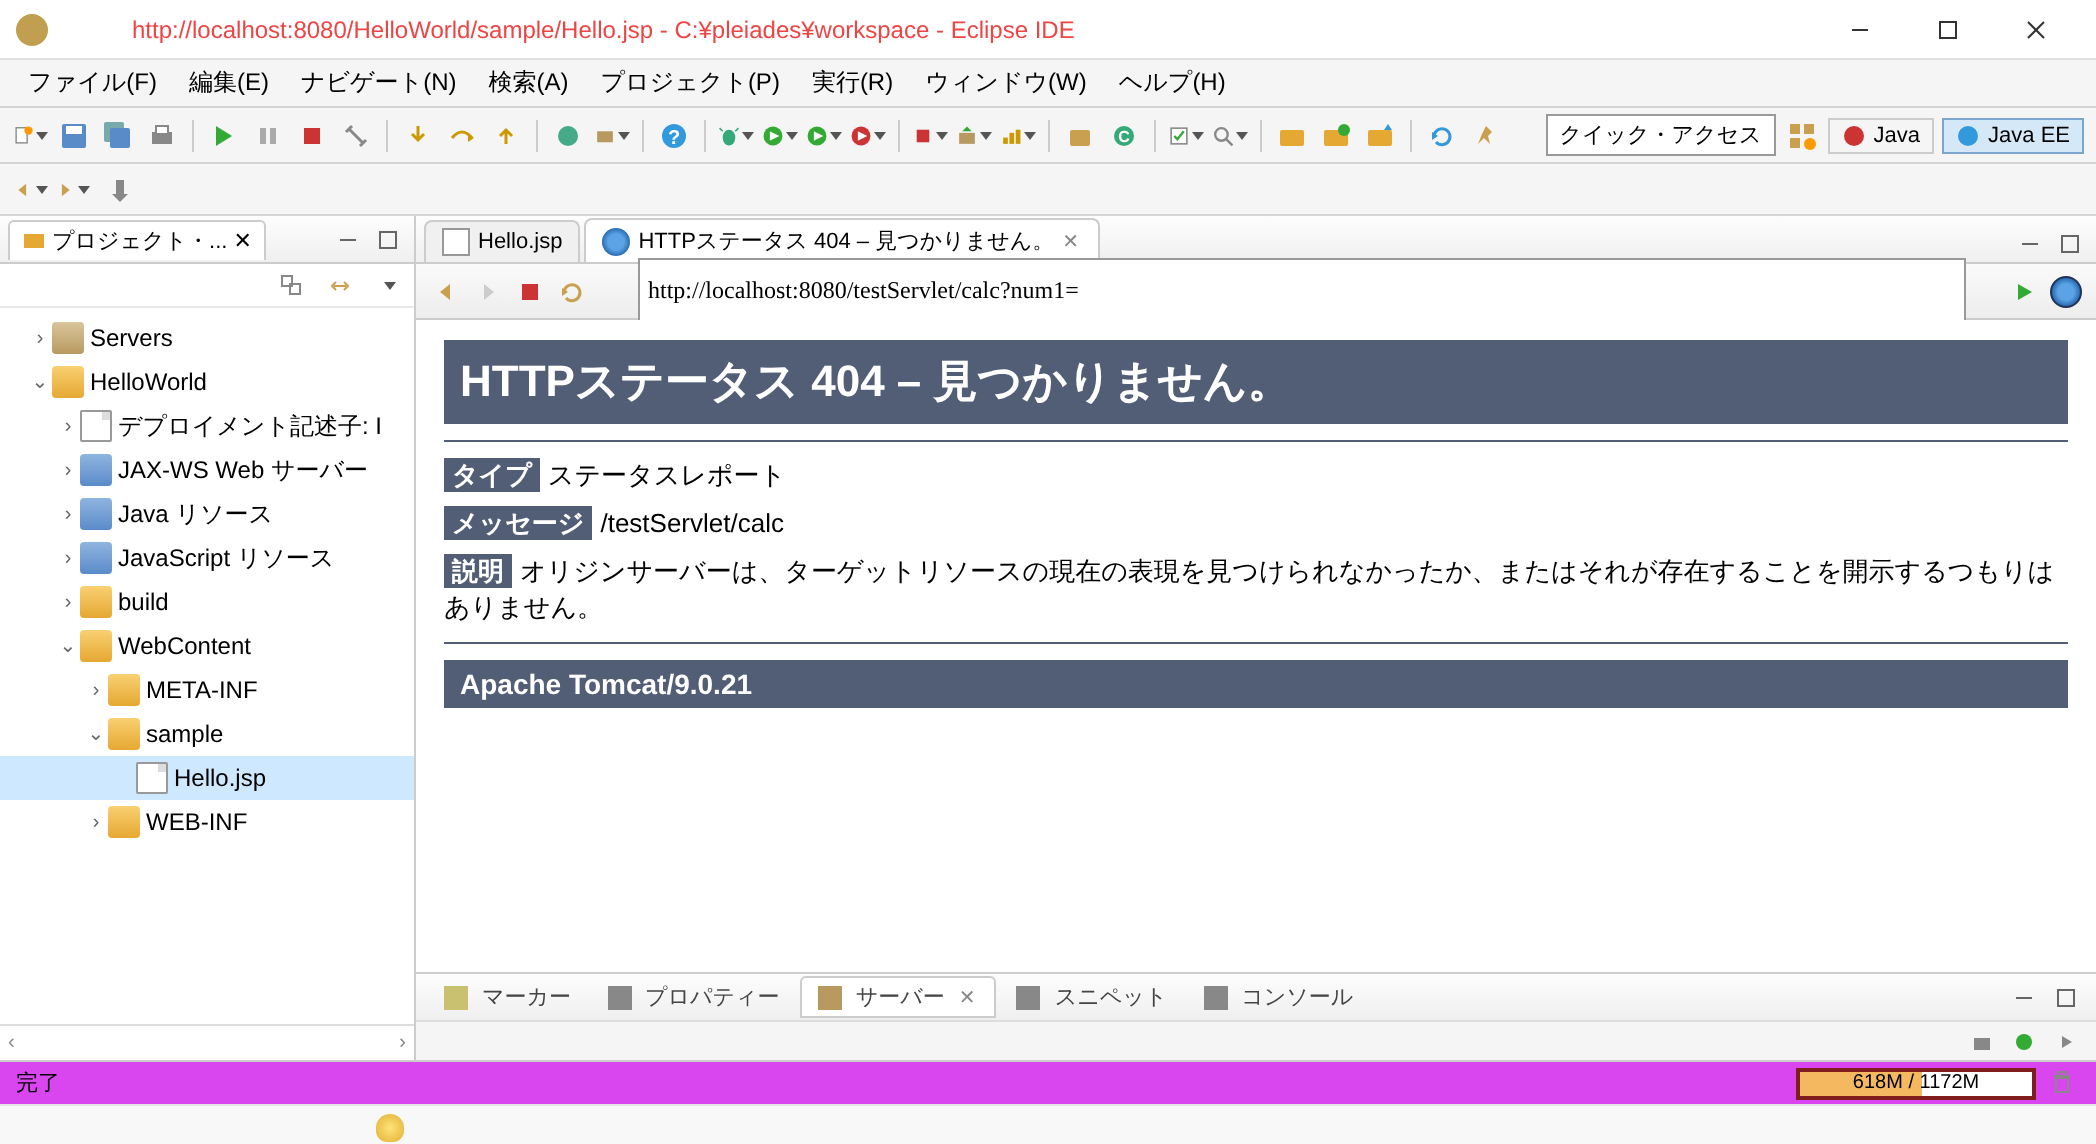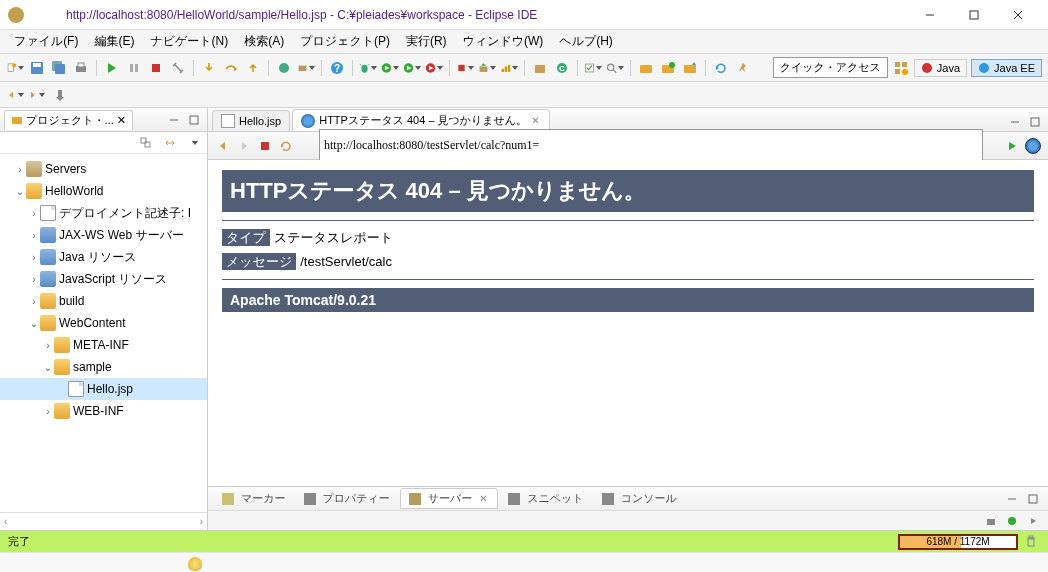--- a/index.html
+++ b/index.html
@@ -1,20 +1,20 @@
 <!DOCTYPE html>
 <html><head>
 <meta charset="utf-8">
 <style>
   * { box-sizing: border-box; margin: 0; padding: 0; }
   body { font-family: "Meiryo", "MS PGothic", sans-serif; font-size: 12px; background: #f0f0f0; overflow: hidden; width: 1048px; height: 572px; }
   
   .titlebar { height: 30px; background: #fff; display: flex; align-items: center; padding: 0 8px; border-bottom: 1px solid #e0e0e0; }
   .titlebar .icon { width: 16px; height: 16px; background: #c0a050; border-radius: 50%; margin-right: 6px; flex-shrink: 0; }
-  .titlebar .title { flex: 1; font-size: 12px; color: #4c1d95; white-space: nowrap; overflow: hidden; padding-left: 36px; }
+  .titlebar .title { flex: 1; font-size: 12px; color: #ef4444; white-space: nowrap; overflow: hidden; padding-left: 36px; }
   .winbtns { display: flex; gap: 0; }
   .winbtn { width: 44px; height: 28px; display: flex; align-items: center; justify-content: center; color: #333; }
   
   .menubar { height: 24px; background: #f5f5f5; display: flex; align-items: center; padding: 0 6px; border-bottom: 1px solid #d5d5d5; font-size: 12px; }
   .menubar span { padding: 2px 8px; cursor: default; }
   
   .toolbar { background: #f5f5f5; padding: 3px 6px; display: flex; align-items: center; gap: 4px; flex-wrap: wrap; border-bottom: 1px solid #d5d5d5; }
   .tbtn { width: 18px; height: 18px; display: flex; align-items: center; justify-content: center; }
   .tbtn .dd { width: 0; height: 0; border-left: 3px solid transparent; border-right: 3px solid transparent; border-top: 4px solid #555; margin-left: 1px; }
   .toolbar .sep { width: 1px; height: 16px; background: #ccc; margin: 0 2px; }
@@ -55,33 +55,33 @@
   .etab-btns { margin-left: auto; display: flex; gap: 2px; padding-right: 4px; }
   
   .browser-bar { height: 28px; display: flex; align-items: center; gap: 3px; padding: 2px 6px; background: linear-gradient(#fafafa,#ededed); border-bottom: 1px solid #ccc; }
   .bbtn { width: 18px; height: 18px; display: flex; align-items: center; justify-content: center; }
   .url-input { flex: 1; height: 20px; border: 1px solid #999; padding: 16px 4px; font-size: 12px; font-family: Liberation Serif, serif; }
   
   .browser-content { flex: 1; background: #fff; padding: 10px 14px; overflow: auto; font-family: sans-serif; }
   .err-title { background: #525d76; color: #fff; font-size: 22px; font-weight: bold; padding: 6px 8px; margin-bottom: 8px; }
   .err-hr { border: 0; border-top: 1px solid #525d76; margin: 8px 0; }
   .err-line { font-size: 13px; margin: 6px 0; }
-  .err-label { background: #525d76; color: #fff; font-weight: normal; padding: 1px 4px; margin-right: 4px; }
+  .err-label { background: #525d76; color: #fff; font-weight: bold; padding: 1px 4px; margin-right: 4px; }
   .tomcat-footer { background: #525d76; color: #fff; font-weight: bold; padding: 4px 8px; font-size: 14px; margin-top: 8px; }
   
   .bottom-tabs { height: 24px; display: flex; align-items: center; background: linear-gradient(#fdfdfd,#efefef); border-top: 1px solid #ccc; padding: 0 6px; gap: 2px; font-size: 11px; }
   .btab { display: flex; align-items: center; gap: 7px; padding: 2px 8px; color: #444; }
   .btab.active { background: #fff; border: 1px solid #ccc; border-radius: 3px 3px 0 0; }
   .btab .bi { width: 12px; height: 12px; background: #c9c070; }
   .btab .bx { width: 10px; font-size: 10px; color: #888; }
   .btab-btns { margin-left: auto; display: flex; gap: 3px; }
   
   .bottom-row { height: 20px; background: #f5f5f5; display: flex; align-items: center; border-top: 1px solid #ddd; padding: 0 6px; }
   
-  .statusbar { height: 22px; background: #bef264; border-top: 1px solid #ccc; display: flex; align-items: center; padding: 0 8px; font-size: 11px; }
+  .statusbar { height: 22px; background: #d946ef; border-top: 1px solid #ccc; display: flex; align-items: center; padding: 0 8px; font-size: 11px; }
   .status-left { flex: 1; }
   .mem-bar { width: 120px; height: 16px; border: 2px solid #7f1d1d; background: #fff; position: relative; display: flex; align-items: center; justify-content: center; font-size: 10px; }
   .mem-fill { position: absolute; left: 0; top: 0; bottom: 0; background: #f4b860; }
   .mem-text { position: relative; z-index: 1; }
   .trash { width: 16px; height: 16px; margin-left: 6px; }
   
   .status2 { height: 22px; background: #f8f8f8; border-top: 1px solid #e5e5e5; display: flex; align-items: center; padding: 0 8px; }
   .bulb { width: 14px; height: 14px; background: radial-gradient(#ffe27a,#e0b030); border-radius: 50% 50% 40% 40%; margin-left: 180px; }
 
   svg.icon16 { width: 16px; height: 16px; }
@@ -539,20 +539,21 @@
       <div class="bbtn">
           <div class="world-icon" style="width:16px;height:16px;border:1px solid #235"></div>
         </div>
     </div>
 
     <div class="browser-content">
       <div class="err-title">HTTPステータス 404 – 見つかりません。</div>
       <hr class="err-hr">
       <div class="err-line"><span class="err-label">タイプ</span><span>ステータスレポート</span></div>
       <div class="err-line"><span class="err-label">メッセージ</span><span>/testServlet/calc</span></div>
+      <div class="err-line"><span class="err-label">説明</span><span>オリジンサーバーは、ターゲットリソースの現在の表現を見つけられなかったか、またはそれが存在することを開示するつもりはありません。</span></div>
       <hr class="err-hr">
       <div class="tomcat-footer">Apache Tomcat/9.0.21</div>
     </div>
 
     <div class="bottom-tabs">
       <div class="btab">
           <span class="bi"></span>
           <span>マーカー</span>
         </div>
       <div class="btab">

